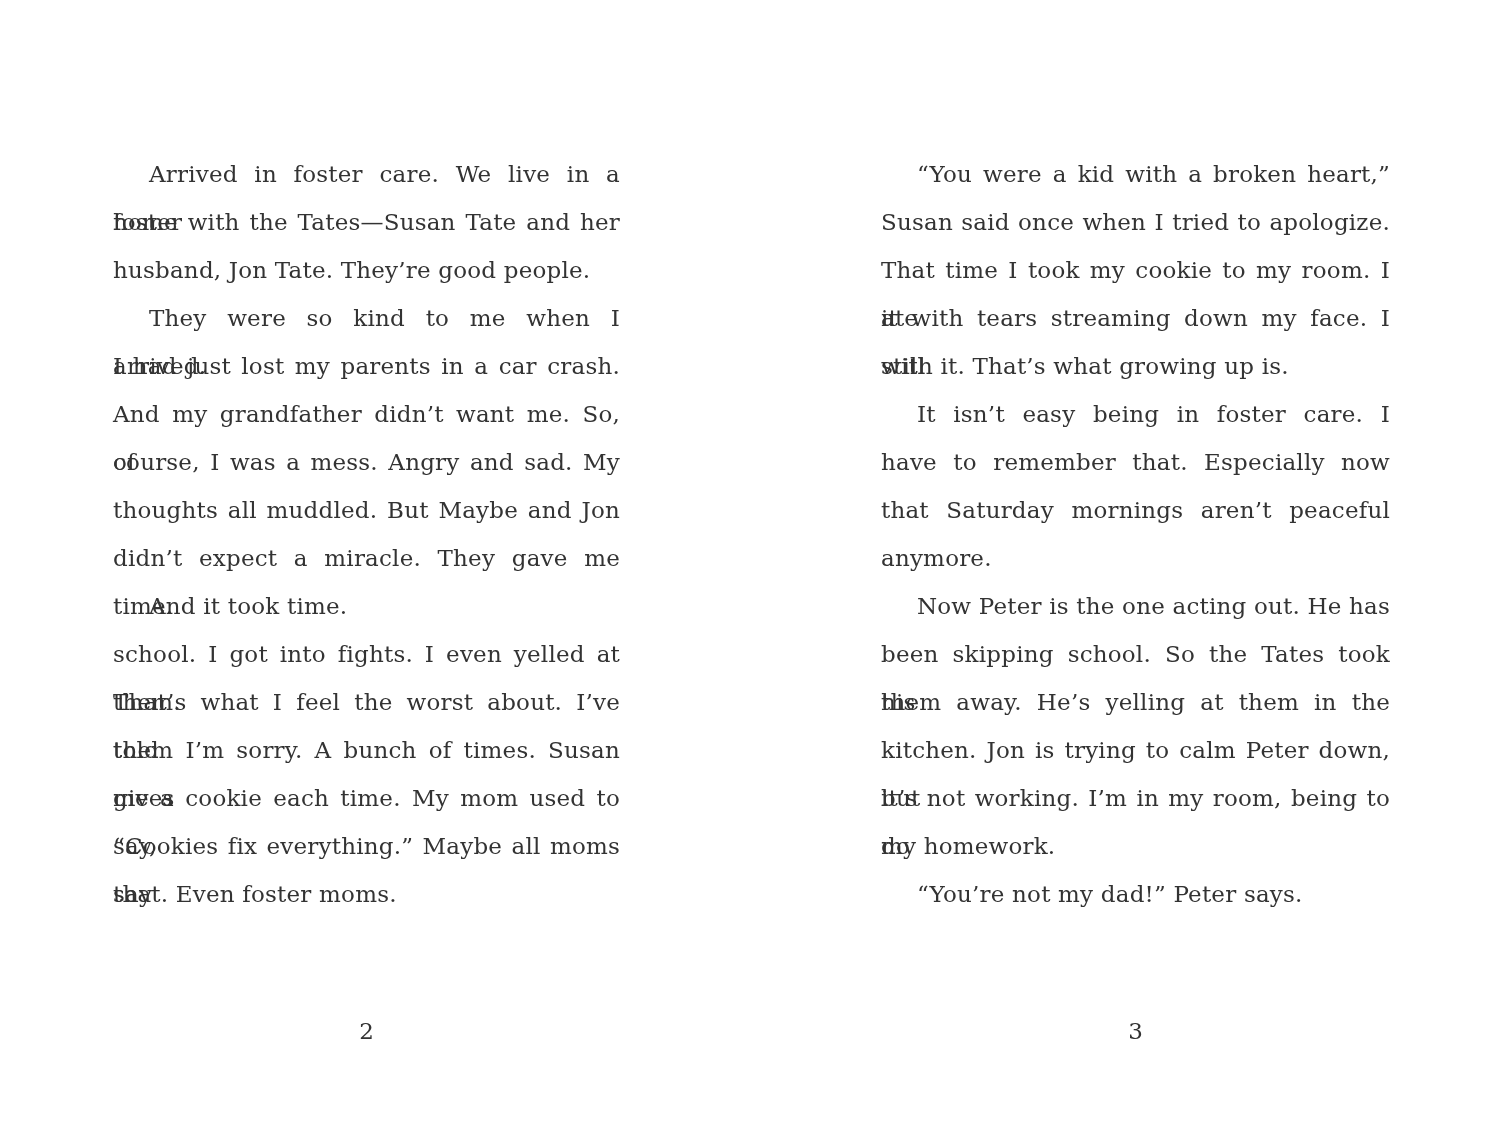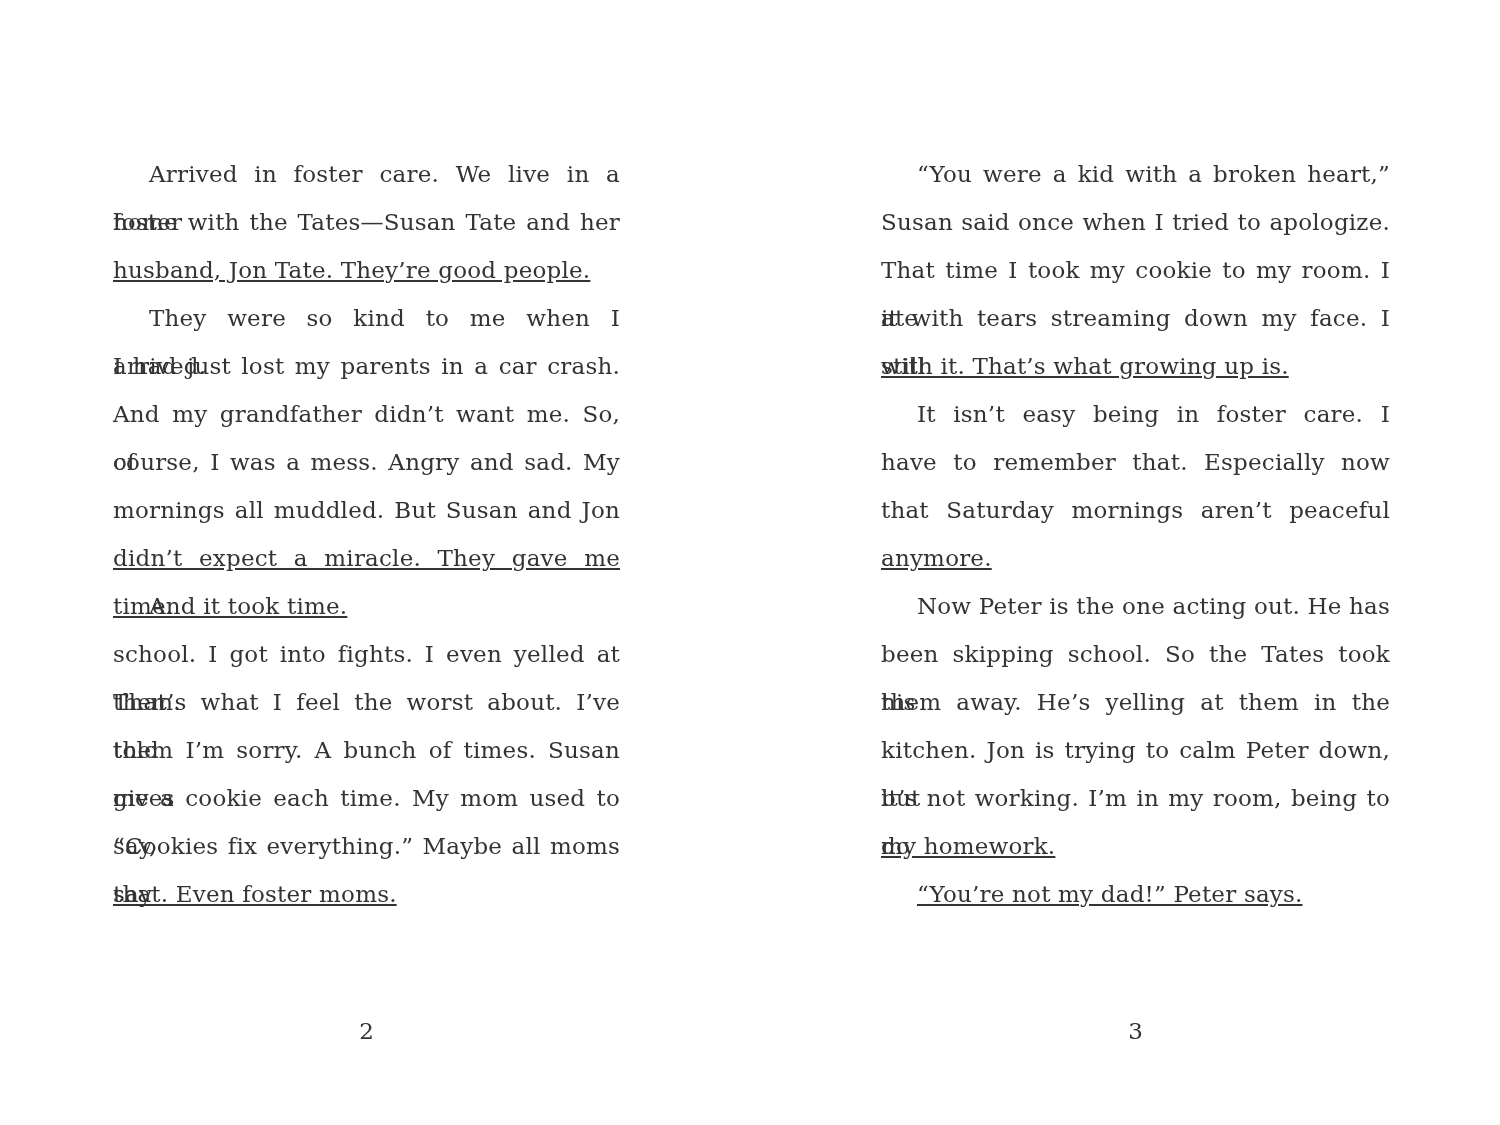--- a/index.html
+++ b/index.html
@@ -46,21 +46,20 @@
     text-align: justify;
     text-align-last: justify;
     white-space: normal;
     color: #333333;
   }
   .line.first {
     text-indent: 36px;
   }
   .line.last {
     text-align-last: left;
-    text-decoration: underline;
   }
   .page-number {
     position: absolute;
     top: 1016px;
     left: 0;
     right: 0;
     text-align: center;
     font-size: 23px;
     line-height: 30px;
     color: #333333;
@@ -73,21 +72,21 @@
 
   <div class="page page-left">
     <div class="text-block">
         <div class="line first">Arrived in foster care. We live in a foster</div>
         <div class="line">home with the Tates—Susan Tate and her</div>
         <div class="line last">husband, Jon Tate. They’re good people.</div>
         <div class="line first">They were so kind to me when I arrived.</div>
         <div class="line">I had just lost my parents in a car crash.</div>
         <div class="line">And my grandfather didn’t want me. So, of</div>
         <div class="line">course, I was a mess. Angry and sad. My</div>
-        <div class="line">mornings all muddled. But Susan and Jon</div>
+        <div class="line">thoughts all muddled. But Maybe and Jon</div>
         <div class="line last">didn’t expect a miracle. They gave me time.</div>
         <div class="line first last">And it took time.</div>
         <div class="line">school. I got into fights. I even yelled at them.</div>
         <div class="line">That’s what I feel the worst about. I’ve told</div>
         <div class="line">them I’m sorry. A bunch of times. Susan gives</div>
         <div class="line">me a cookie each time. My mom used to say,</div>
         <div class="line">“Cookies fix everything.” Maybe all moms say</div>
         <div class="line last">that. Even foster moms.</div>
       </div>
     <div class="page-number">2</div>

